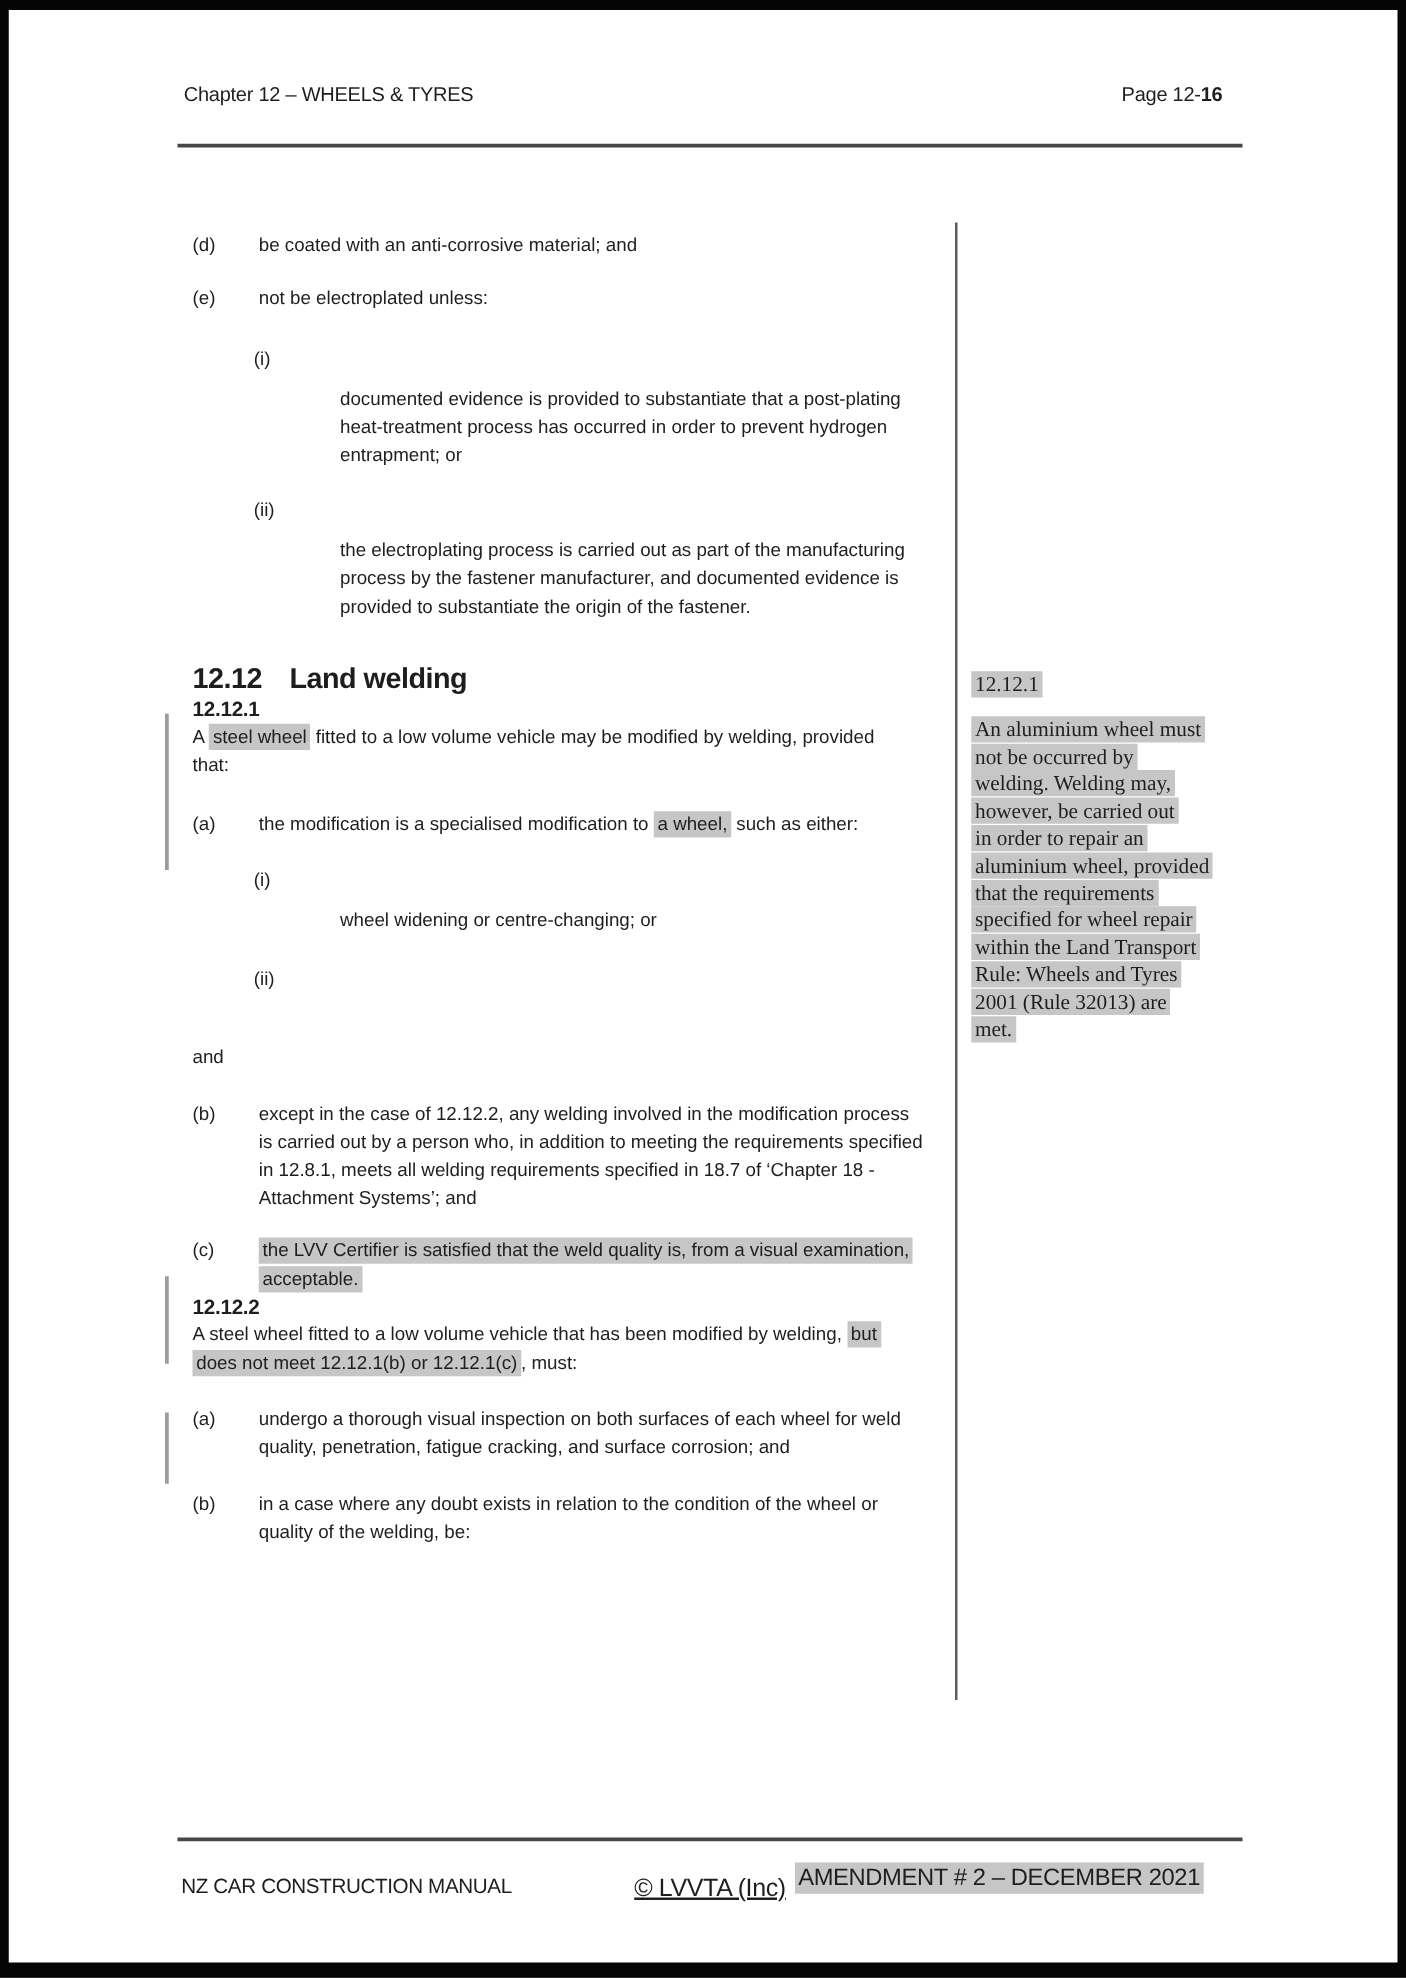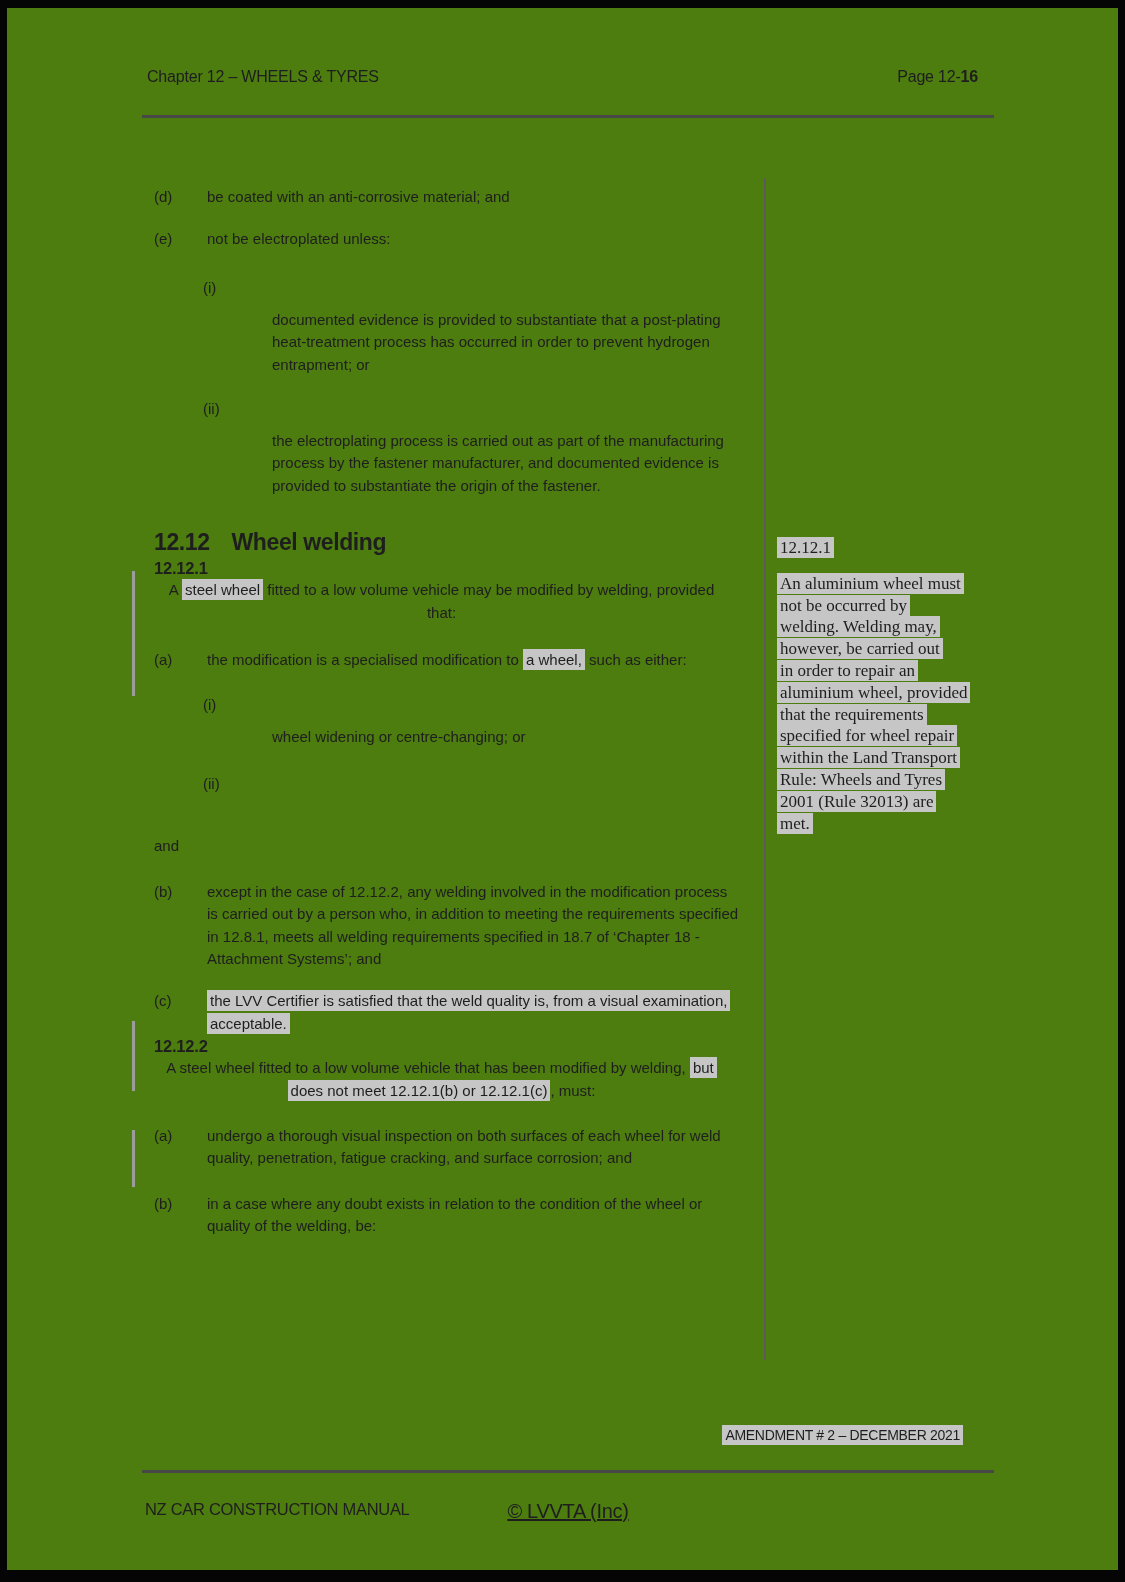--- a/index.html
+++ b/index.html
@@ -3,42 +3,42 @@
 <meta charset="utf-8">
 <style>
   html,body { margin:0; padding:0; background:#000; }
   .canvas {
     position:relative; width:1125px; height:1582px; background:#050505;
     font-family:"Liberation Sans","DejaVu Sans",sans-serif; color:#1e1e1e;
     overflow:hidden;
   }
   .page {
     position:absolute; left:7px; top:8px; right:7px; bottom:12px;
-    background:#4d7c0f;
+    background:#ffffff;
   }
   
   .hdr-left { position:absolute; left:140px; top:60px; font-size:16px; letter-spacing:-0.2px; }
   .hdr-right { position:absolute; right:140px; top:60px; font-size:16px; letter-spacing:-0.2px; }
   .hdr-right b { font-weight:bold; }
   .rule { position:absolute; background:#474747; height:3px; }
   .rule.top { left:135px; top:107px; width:852px; }
   .rule.bottom { left:135px; top:1462px; width:852px; }
 
   
   .main { position:absolute; left:147px; top:170px; width:586px; font-size:15px; line-height:22.4px; }
   .item { display:flex; }
   .item .lbl { flex:0 0 53px; }
   .item .txt { flex:1; }
   .sub { display:flex; margin-left:49px; }
   .sub .lbl { flex:0 0 69px; }
   .sub .txt { flex:1;margin-top:32px; }
   h1.sec { font-size:23px; line-height:30px; margin:30px 0 0 0; font-weight:bold; letter-spacing:-0.4px; }
   h1.sec .sec-title { margin-left:22px; }
   h2.subsec { font-size:16.5px; line-height:22px; margin:0; font-weight:bold; letter-spacing:-0.2px; }
-  p.para { margin:0; width:575px;text-align:center; }
+  p.para { margin:0; width:575px; }
   .hl {
     background:#c6c6c6; padding:2px 3px;
     -webkit-box-decoration-break:clone; box-decoration-break:clone;
   }
   .connector { margin-top:40px; }
 
   
   .mt8{margin-top:8px}.mt17{margin-top:17px}.mt19{margin-top:19px}.mt20{margin-top:20px}
   .mt22{margin-top:22px}.mt23{margin-top:23px}.mt24{margin-top:24px}.mt25{margin-top:25px}
   .mt26{margin-top:26px}.mt28{margin-top:28px}
@@ -52,21 +52,21 @@
 
   
   .sidebar { position:absolute; left:770px; top:529px; width:222px; font-family:cursive; font-size:17px; }
   .sidebar .note-line { line-height:21.8px; white-space:nowrap; }
   .sidebar .note-body { margin-top:14px; }
   .sidebar .hl { padding:1px 3px; }
 
   
   .ftr-left { position:absolute; left:138px; top:1492px; font-size:16.5px; letter-spacing:-0.3px; }
   .ftr-center { position:absolute; left:135px; top:1492px; width:852px; text-align:center; font-size:20px; letter-spacing:-0.3px;text-decoration:underline; }
-  .ftr-right { position:absolute; right:155px; top:1419px; font-size:14px; letter-spacing:-0.3px; }
+  .ftr-right { position:absolute; right:155px; top:1484px; font-size:19px; letter-spacing:-0.3px; }
 </style>
 </head>
 <body>
 
 <div class="canvas">
   <div class="page">
 
     <div class="hdr-left">Chapter 12 – WHEELS &amp; TYRES</div>
     <div class="hdr-right"><span>Page 12-</span><b>16</b></div>
     <div class="rule top"></div>
@@ -92,21 +92,21 @@
       <div class="sub mt26">
         <span class="lbl">(i)</span>
         <span class="txt">documented evidence is provided to substantiate that a post-plating heat-treatment process has occurred in order to prevent hydrogen entrapment; or</span>
       </div>
 
       <div class="sub mt22">
         <span class="lbl">(ii)</span>
         <span class="txt">the electroplating process is carried out as part of the manufacturing process by the fastener manufacturer, and documented evidence is provided to substantiate the origin of the fastener.</span>
       </div>
 
-      <h1 class="sec"><span>12.12</span><span class="sec-title">Wheel welding</span></h1>
+      <h1 class="sec"><span>12.12</span><span class="sec-title">Land welding</span></h1>
 
       <h2 class="subsec mt26">12.12.1</h2>
 
       <p class="para mt19"><span>A </span><span class="hl">steel wheel</span><span> fitted to a low volume vehicle may be modified by welding, provided that:</span></p>
 
       <div class="item mt25">
         <span class="lbl">(a)</span>
         <span class="txt"><span>the modification is a specialised modification to </span><span class="hl">a wheel,</span><span> such as either:</span></span>
       </div>
 

